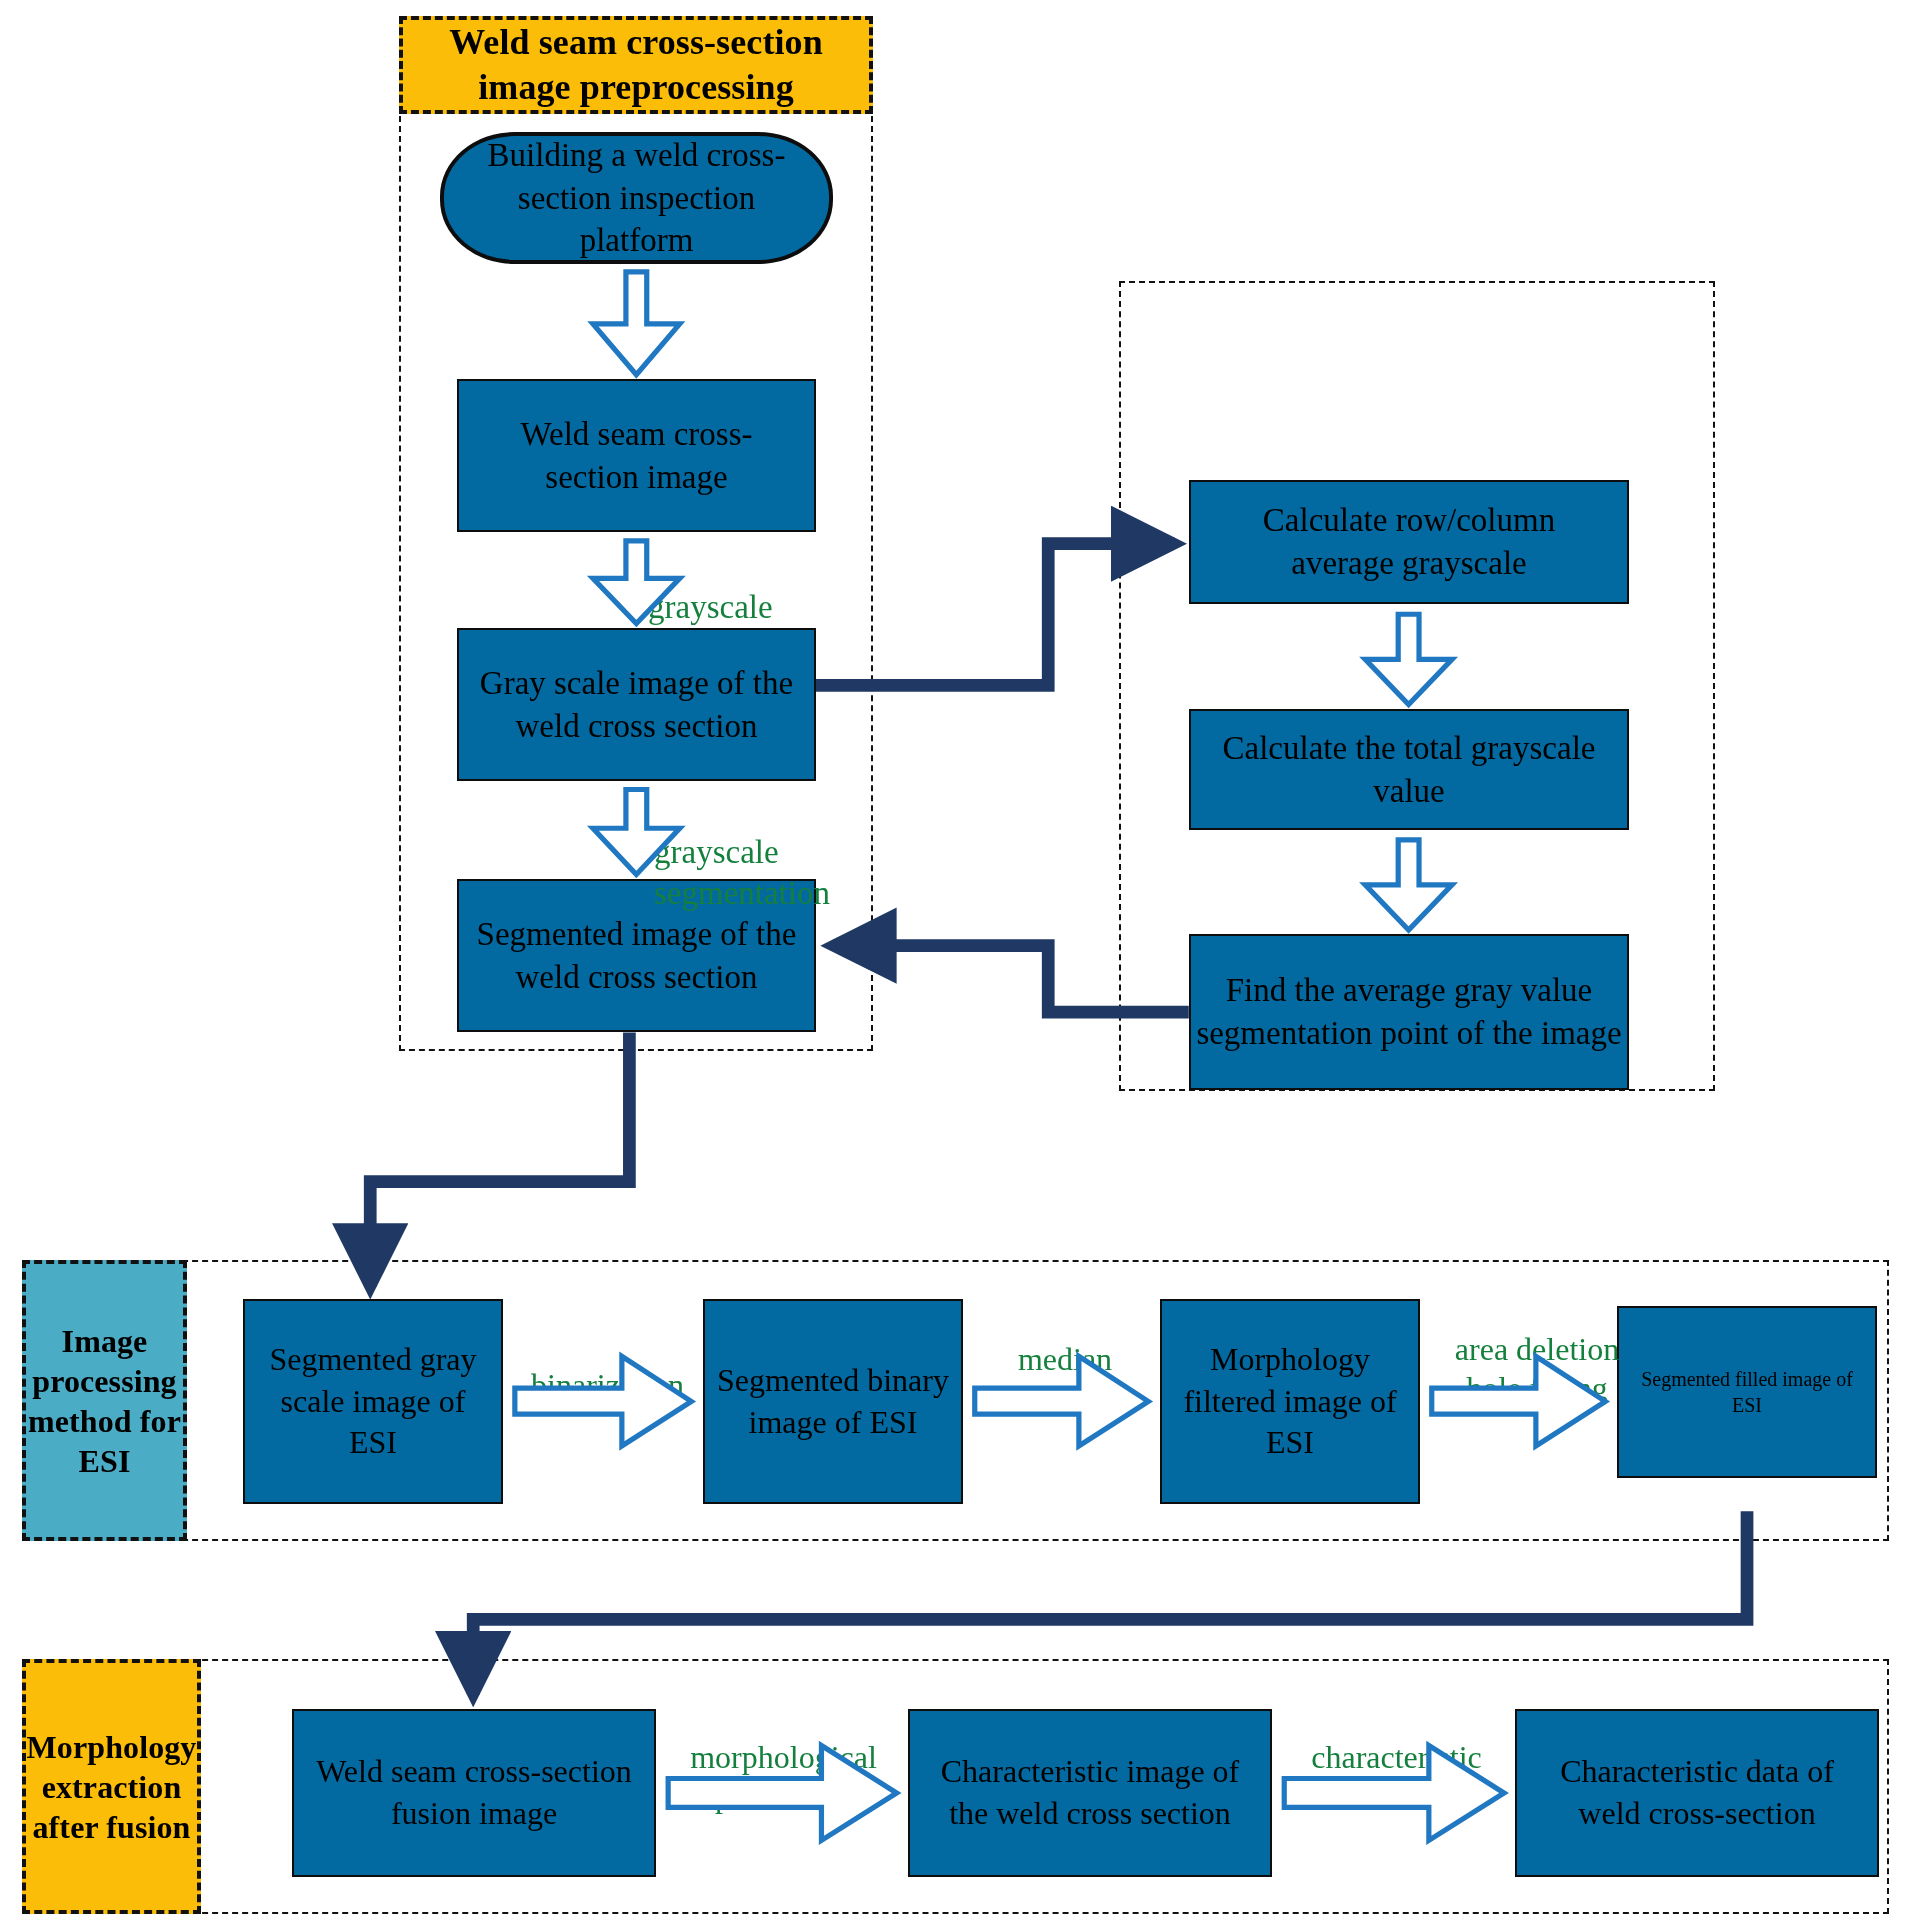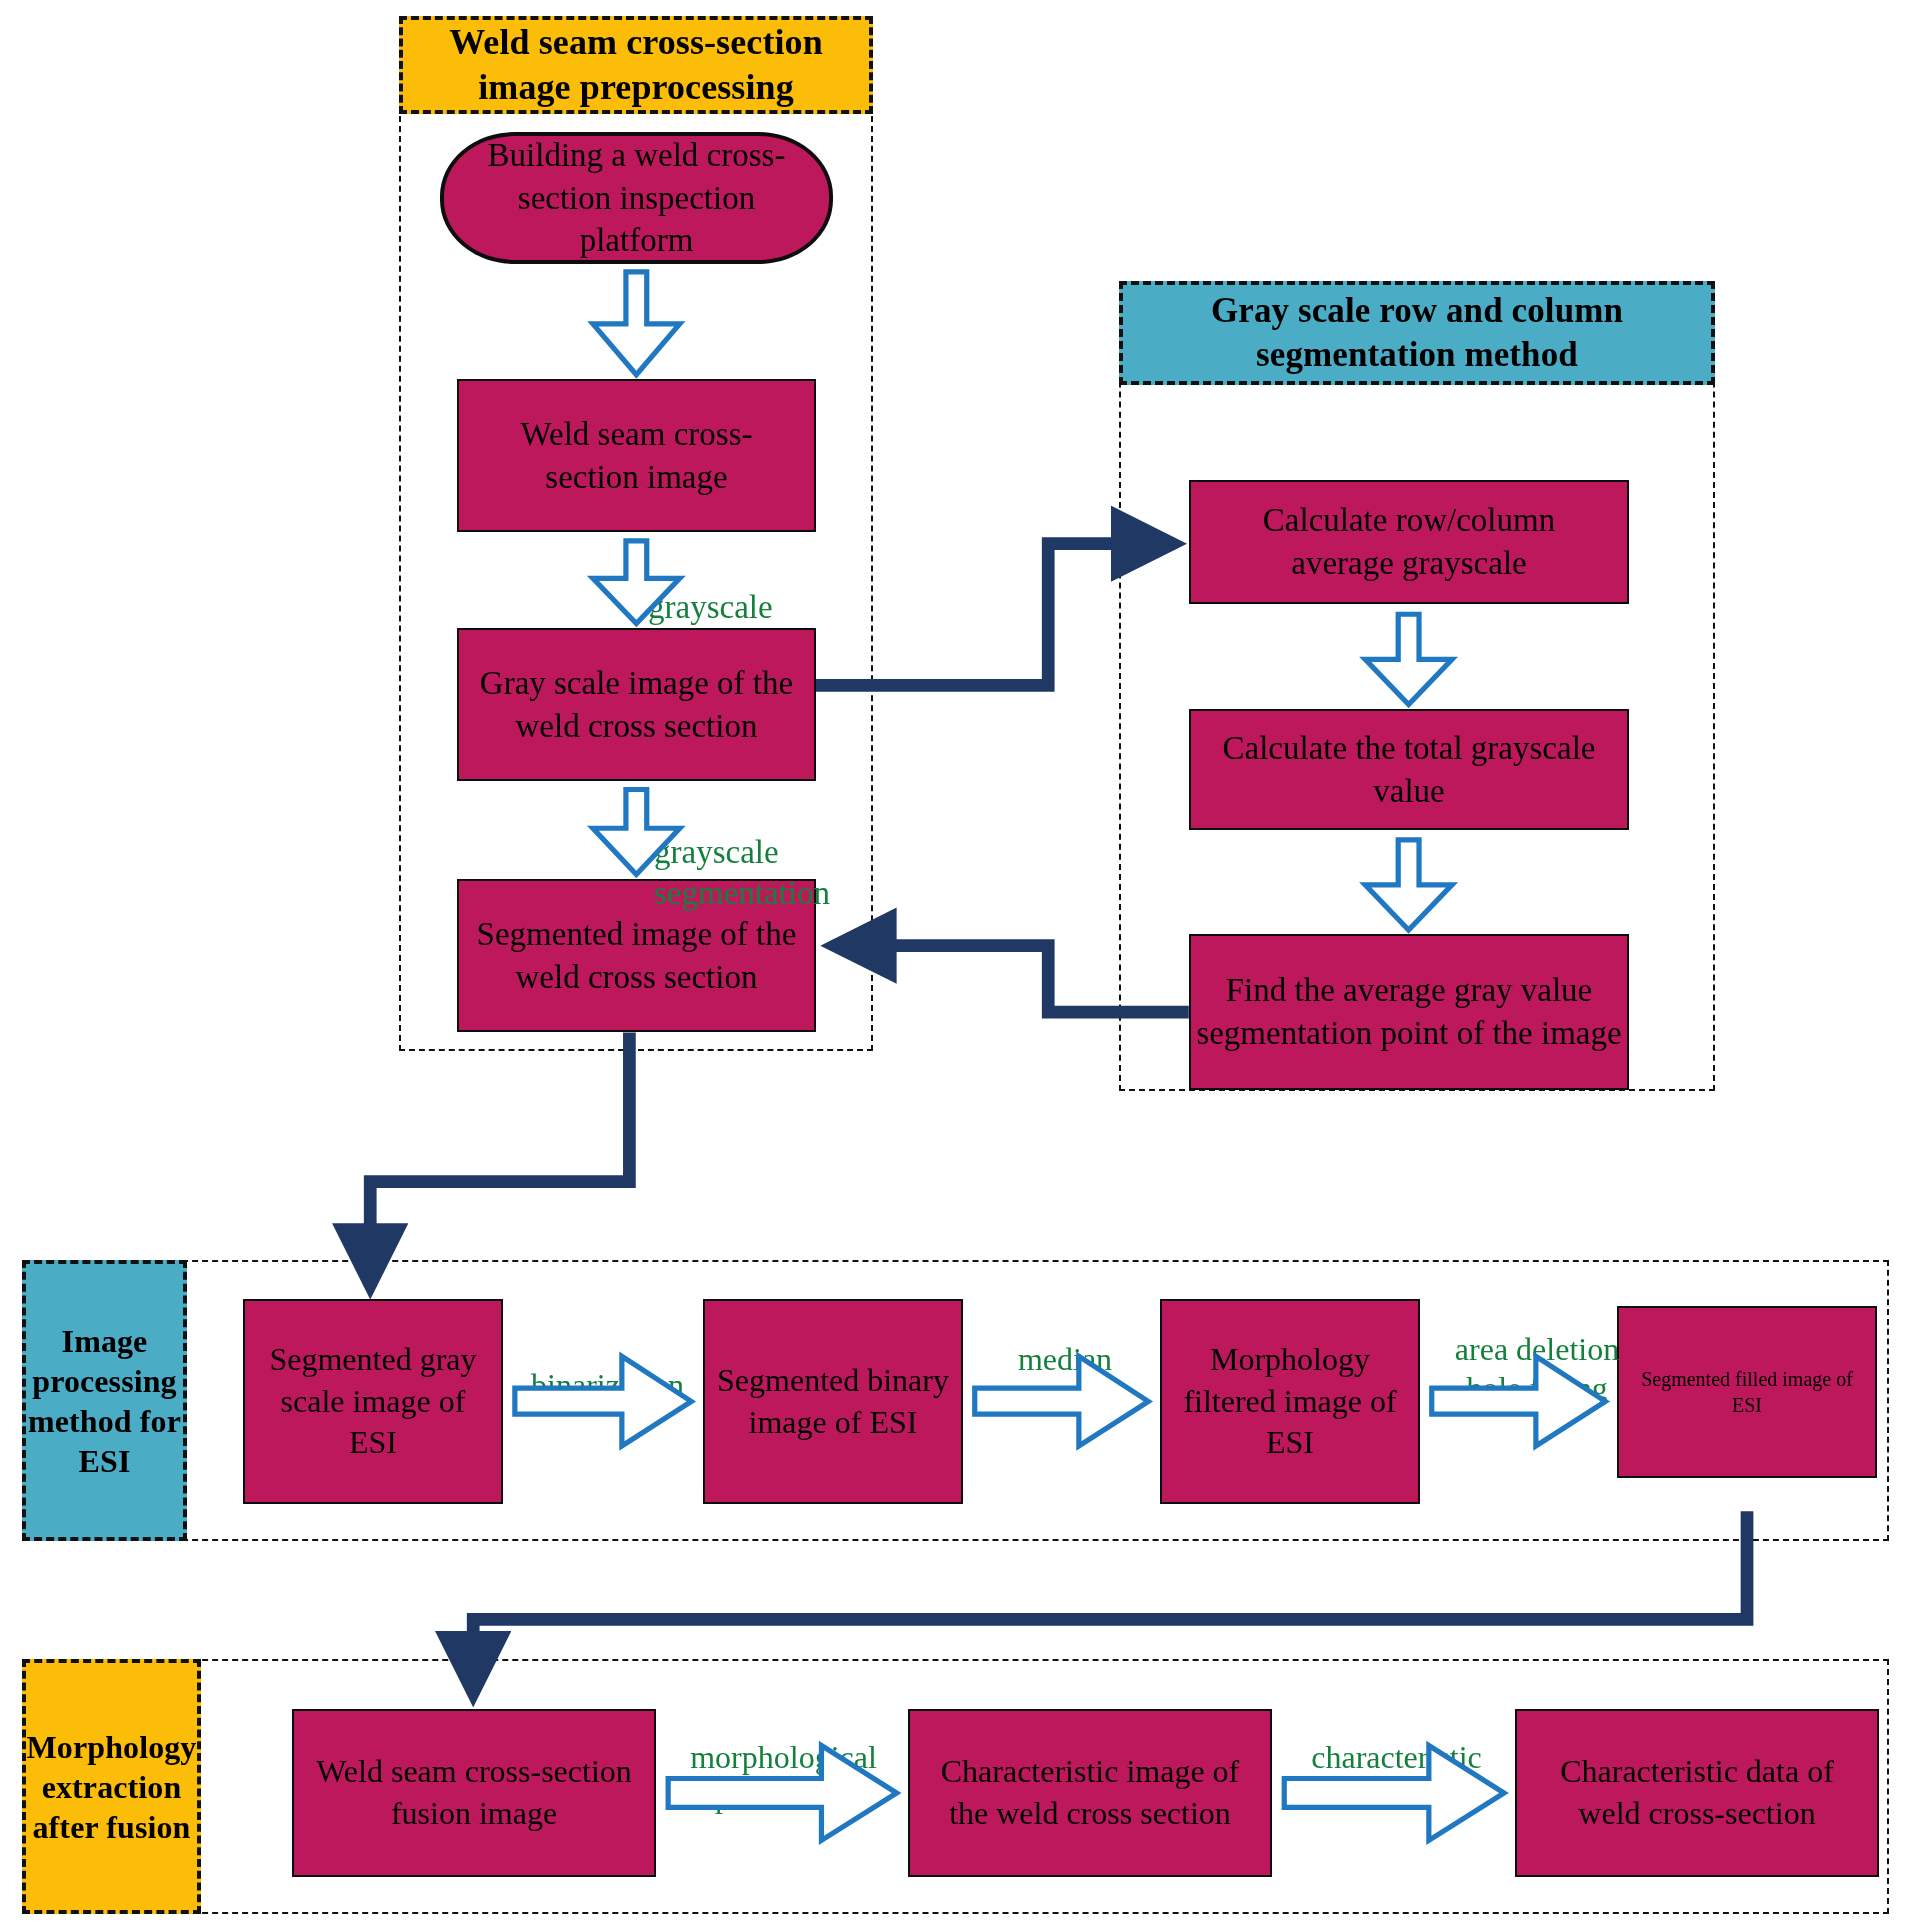--- a/index.html
+++ b/index.html
@@ -10,21 +10,21 @@
   .sect{position:absolute;border:2.9px dashed #111;box-sizing:border-box;}
 
   
   .chip{position:absolute;box-sizing:border-box;border:4px dashed #111;
         display:flex;align-items:center;justify-content:center;text-align:center;
         font-weight:bold;color:#000;line-height:1.25;letter-spacing:0.1px;z-index:6;}
   .chip.yellow{background:#FCBD08;}
   .chip.teal{background:#4BACC6;}
 
   
-  .box{position:absolute;box-sizing:border-box;background:#be185d;border:2.9px solid #0d0d0d;
+  .box{position:absolute;box-sizing:border-box;background:#0369a1;border:2.9px solid #0d0d0d;
        display:flex;align-items:center;justify-content:center;text-align:center;
        color:#000;line-height:1.3;z-index:5;}
   .box.round{border-radius:75px/64px;border-width:4px;}
 
   
   .lbl{position:absolute;color:#15803d;text-align:center;line-height:1.22;z-index:7;
        white-space:pre-line;}
 
   
   svg.layer{position:absolute;left:0;top:0;width:1909px;height:1926px;overflow:visible;}
@@ -42,24 +42,20 @@
 
   <div class="sect" style="left:22px;top:1260px;width:1867px;height:281px;"></div>
 
   <div class="sect" style="left:22px;top:1659px;width:1867px;height:255px;"></div>
 
   <div class="chip yellow" style="left:399px;top:16px;width:474px;height:98px;font-size:36px;">
     <span style="white-space:pre-line;">Weld seam cross-section
 image preprocessing</span>
   </div>
 
-  <div class="chip teal" style="left:1119px;top:281px;width:596px;height:104px;font-size:35px;">
-    <span style="white-space:pre-line;">Gray scale row and column
-segmentation method</span>
-  </div>
 
   <div class="chip teal" style="left:22px;top:1260px;width:165px;height:281px;font-size:32px;">
     <span style="white-space:pre-line;">Image
 processing
 method for
 ESI</span>
   </div>
 
   <div class="chip yellow" style="left:22px;top:1659px;width:179px;height:255px;font-size:32px;">
     <span style="white-space:pre-line;">Morphology

